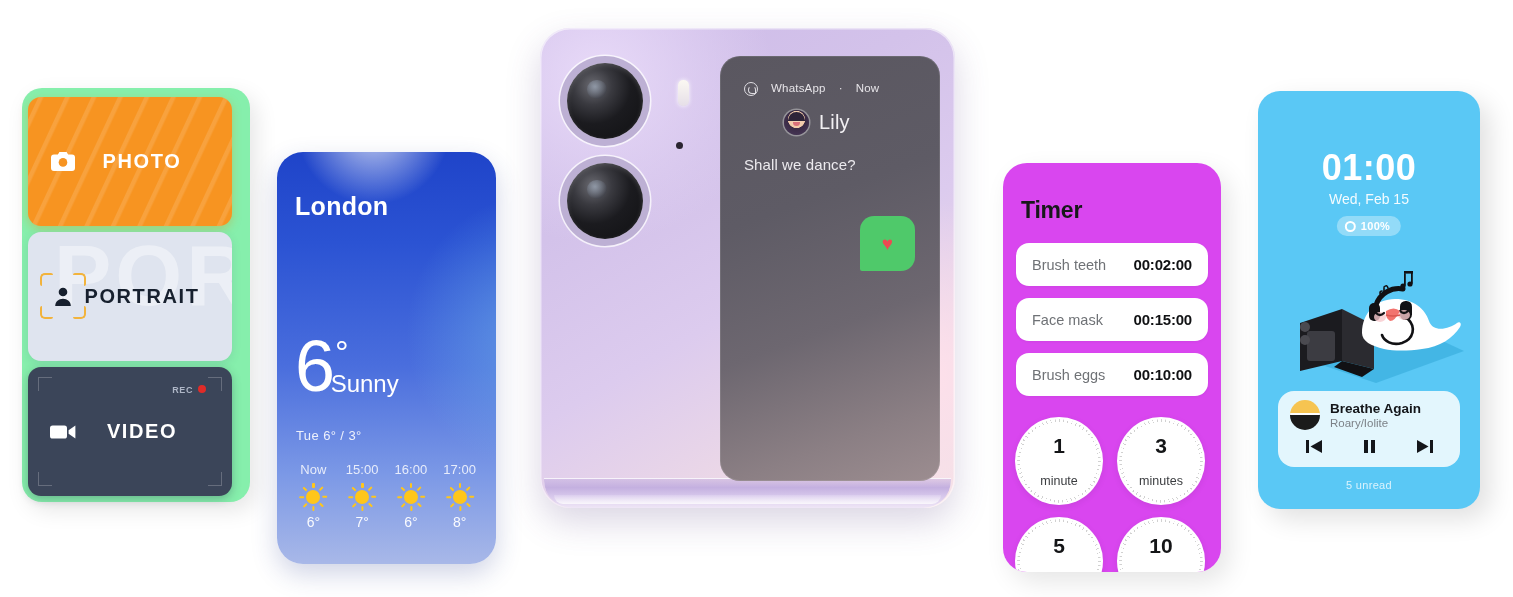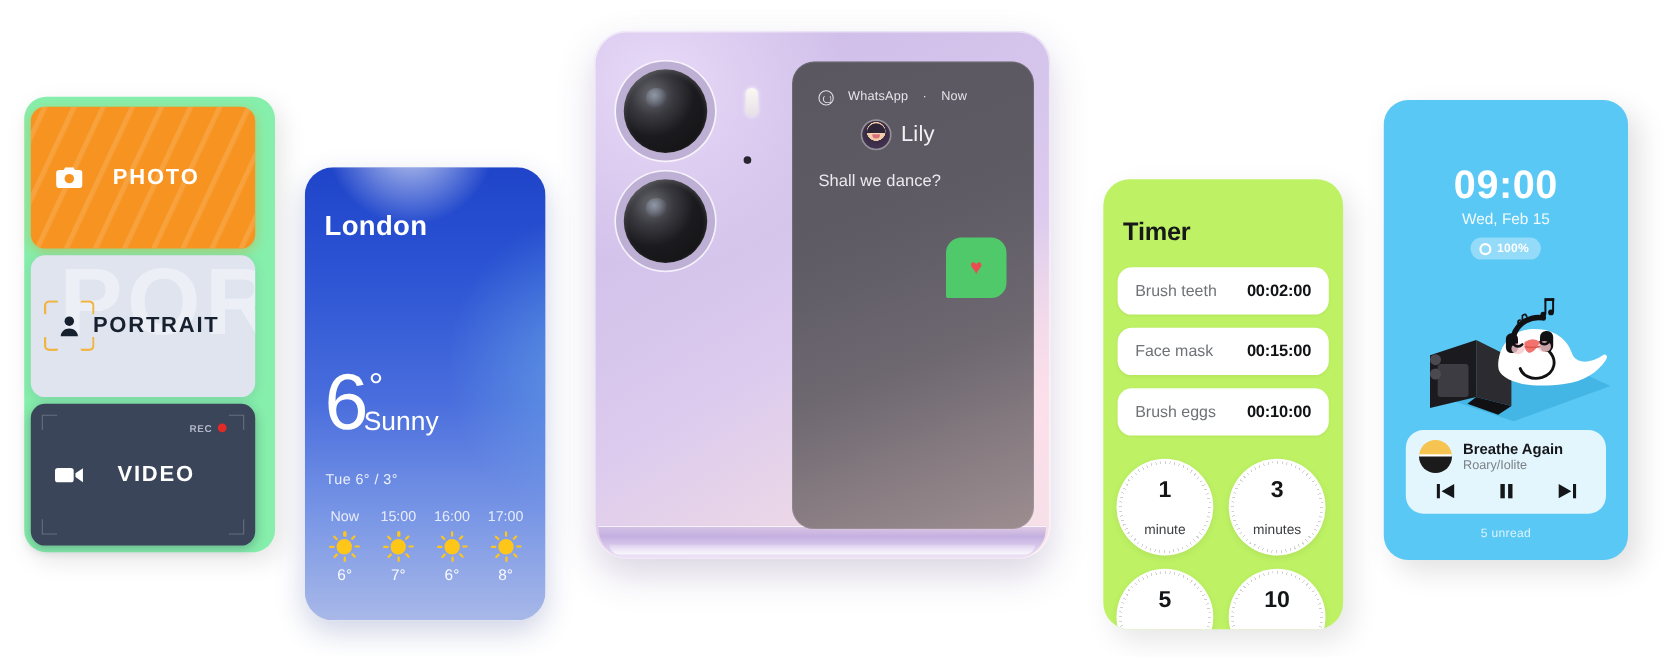--- a/index.html
+++ b/index.html
@@ -161,21 +161,21 @@
   #notif-avatar:after { content:''; position:absolute; left:9px; top:12px; width:7px; height:4px; border-radius:0 0 5px 5px; background:#d9707a; }
   #notif-name { font-size: 20px; font-weight: 500; color: #f2f0f3; letter-spacing: .2px; }
   #notif-text { position: absolute; left: 24px; top: 100px; font-size: 15px; color: #eceaee; letter-spacing: .1px; }
   #notif-sticker { position: absolute; left: 140px; top: 160px; width: 55px; height: 55px;
     background: #4fc96a; border-radius: 14px 14px 14px 2px; display: flex; align-items: center; justify-content: center; }
   #heart-icon { color: #ec4b52; font-size: 19px; line-height: 1; }
 
   
   #timer-card {
     position: absolute; left: 1003px; top: 163px; width: 218px; height: 409px;
-    border-radius: 24px; background: #bef264;
+    border-radius: 24px; background: #d946ef;
     box-shadow: 8px 10px 26px rgba(0,0,0,.10);
     overflow: hidden;
   }
   #timer-title { position: absolute; left: 18px; top: 34px; font-size: 23px; font-weight: 700; color: #17181a; letter-spacing: -.2px; }
   #timer-list { position: absolute; left: 13px; right: 13px; top: 80px; }
   .timer-row {
     height: 43px; background: #ffffff; border-radius: 13px; margin-bottom: 12px;
     display: flex; align-items: center; justify-content: space-between; padding: 0 16px;
     box-shadow: 0 1px 3px rgba(0,0,0,.05);
   }
@@ -425,21 +425,21 @@
       </div>
       <div class="preset-dial">
         <span class="ticks"></span>
         <span class="p-num">10</span>
         <span class="p-unit">minutes</span>
       </div>
     </div>
   </div>
 
   <div id="clock-card">
-    <div id="clock-time">09:00</div>
+    <div id="clock-time">01:00</div>
     <div id="clock-date">Wed, Feb 15</div>
     <div id="battery-pill">
       <span id="battery-ring"></span>
       <span id="battery-pct">100%</span>
     </div>
 
     <div id="illustration">
       <svg width="222" height="140" viewBox="0 0 222 140">
 
         <path d="M58 112 L150 74 L206 100 L118 132 Z" fill="#3fb3e2" opacity=".85"></path>

